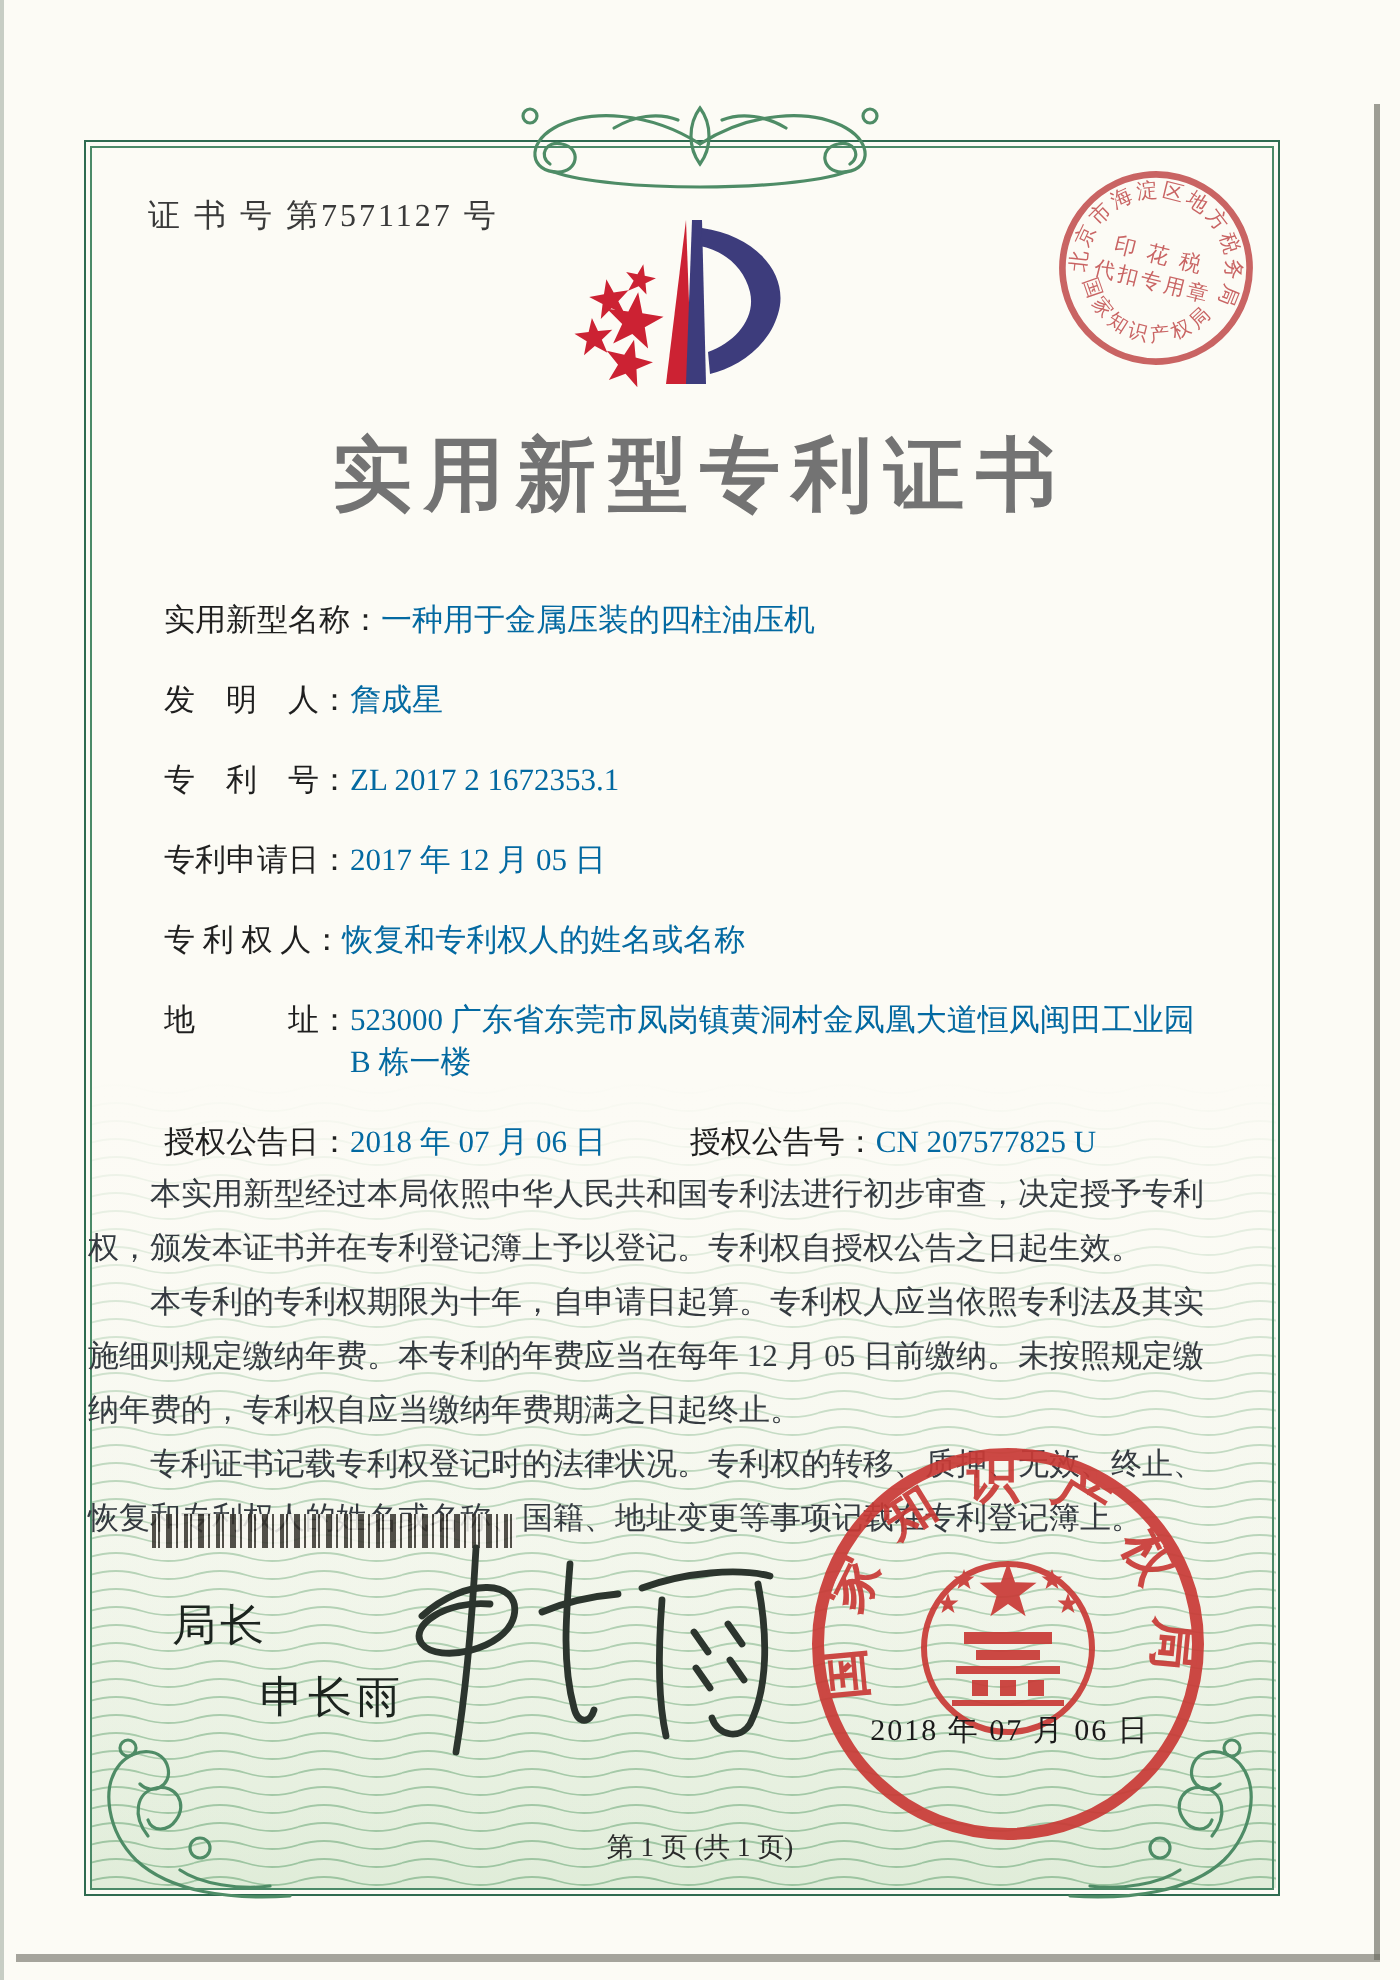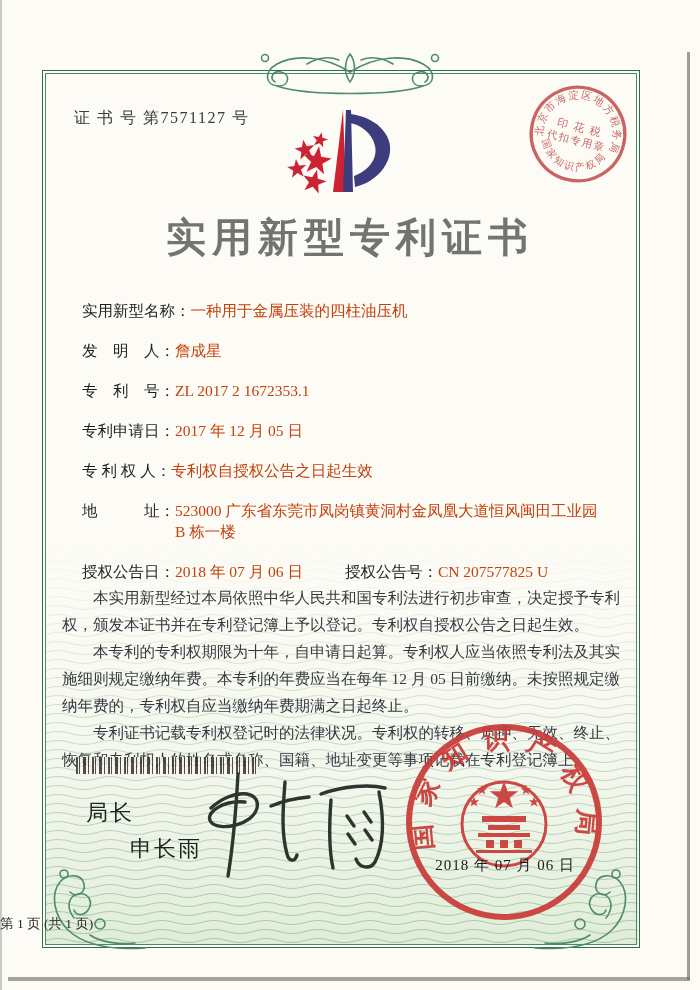--- a/index.html
+++ b/index.html
@@ -9,44 +9,44 @@
   .edge-left{position:absolute;left:0;top:0;width:2px;height:990px;background:#9aa89a;opacity:.55;}
   .edge-right{position:absolute;left:687px;top:52px;width:3px;height:928px;background:#6a6a60;opacity:.65;}
   .edge-bottom{position:absolute;left:8px;top:977px;width:682px;height:4px;background:#6a6a60;opacity:.6;}
   
   .border-outer{position:absolute;left:42px;top:70px;width:596px;height:876px;
                 border:1.5px solid #2e6b50;z-index:1;}
   .border-inner{position:absolute;left:2px;top:2px;right:2px;bottom:2px;border:1px solid #4b8a68;}
   .bg-waves{position:absolute;left:45px;top:540px;width:593px;height:404px;z-index:0;}
   .flourish{position:absolute;z-index:2;}
   .content{position:absolute;z-index:3;}
-  .cert-no{left:74px;top:108px;font-size:16px;letter-spacing:1.5px;color:#3a3a3a;}
+  .cert-no{left:74px;top:98px;font-size:16px;letter-spacing:1.5px;color:#3a3a3a;}
   .logo{left:283px;top:94px;width:130px;height:110px;}
   .stamp{left:526px;top:82px;width:104px;height:104px;transform:rotate(14deg);opacity:.88;}
   .title{left:0;top:210px;width:700px;text-align:center;font-size:40px;font-weight:600;
          letter-spacing:6px;color:#737373;}
   .fields{left:82px;top:300px;width:548px;}
   .row{display:flex;margin-bottom:19px;line-height:21px;font-size:15.5px;}
   .row .label{white-space:nowrap;color:#1f1f1f;}
-  .row .value{max-width:432px;color:#c2410c;}
+  .row .value{max-width:432px;color:#0369a1;}
   .row.pubrow .pair{display:flex;justify-content:flex-end;}
   .row.pubrow .pair.second{margin-left:42px;}
-  .paras{left:62px;top:585px;width:562px;}
+  .paras{left:44px;top:585px;width:562px;}
   .paras p{margin:0;font-size:15.5px;line-height:1.74;text-indent:2em;color:#343a40;}
   .barcode{left:76px;top:757px;width:182px;height:17px;opacity:.85;
     background:repeating-linear-gradient(90deg,
       #35322c 0 2px,#f7f6f0 2px 3px,#35322c 3px 4px,#f7f6f0 4px 7px,
       #35322c 7px 10px,#f7f6f0 10px 12px,#35322c 12px 13px,#f7f6f0 13px 16px);}
   .director-title{left:86px;top:798px;font-size:22px;letter-spacing:2px;color:#1c241f;}
   .director-name{left:86px;top:834px;font-size:22px;letter-spacing:2px;color:#1c241f;margin-left:44px;}
   .signature{left:183px;top:768px;width:218px;height:118px;}
   .seal{left:398px;top:720px;width:214px;height:204px;opacity:.92;}
   .seal-date{left:410px;top:856px;width:190px;text-align:center;font-size:15px;
              letter-spacing:1px;color:#1a1a1a;z-index:4;}
-  .footer{left:0;top:915px;width:700px;text-align:left;font-size:13.5px;color:#2b2b2b;}
+  .footer{left:0;top:915px;width:700px;text-align:center;font-size:13.5px;color:#2b2b2b;}
 </style>
 </head>
 <body>
 
 <div class="page">
 
   <div class="edge-left"></div>
   <div class="edge-right"></div>
   <div class="edge-bottom"></div>
 
@@ -152,21 +152,21 @@
     <div class="row">
       <span class="label">专　利　号：</span>
       <span class="value">ZL 2017 2 1672353.1</span>
     </div>
     <div class="row">
       <span class="label">专利申请日：</span>
       <span class="value">2017 年 12 月 05 日</span>
     </div>
     <div class="row">
       <span class="label">专 利 权 人：</span>
-      <span class="value">专利权自授权公告之日起生效</span>
+      <span class="value">恢复和专利权人的姓名或名称</span>
     </div>
     <div class="row">
       <span class="label">地　　　址：</span>
       <span class="value">523000 广东省东莞市凤岗镇黄洞村金凤凰大道恒风闽田工业园 B 栋一楼</span>
     </div>
     <div class="row pubrow">
       <span class="pair">
         <span class="label">授权公告日：</span>
         <span class="value">2018 年 07 月 06 日</span>
       </span>

